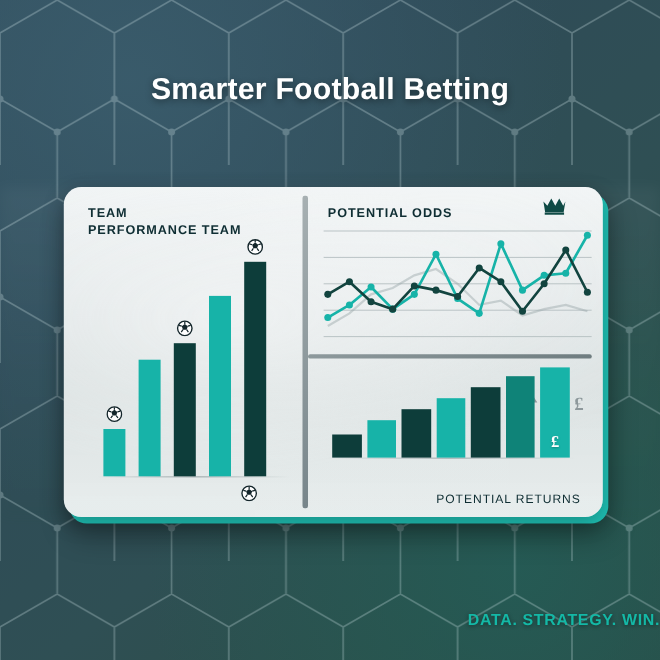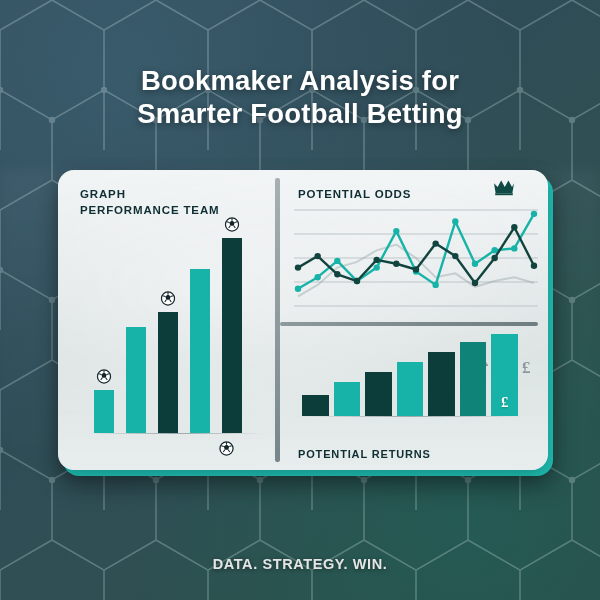--- a/index.html
+++ b/index.html
@@ -38,22 +38,22 @@
     font-weight:bold;
     line-height:33px;
     letter-spacing:0.2px;
     text-shadow:0 2px 7px rgba(0,0,0,0.42);
   }
   #title .l2 { display:block; }
 
   
   #tagline {
     position:absolute; top:556px; left:0; width:100%;
-    text-align:center;
-    color:#e5e5e5;
+    text-align:right;
+    color:#14b8a6;
     font-size:14.5px;
     font-weight:bold;
     letter-spacing:0.6px;
     text-shadow:0 1px 4px rgba(0,0,0,0.45);
   }
 
   
   #card-shadow {
     position:absolute;
     left:63px; top:176px; width:490px; height:300px;
@@ -93,22 +93,22 @@
     font-size:11.5px;
     font-weight:bold;
     letter-spacing:0.85px;
     line-height:16px;
   }
   #left-title  { left:22px; top:16px; }
   #odds-title  { left:240px; top:16px; }
   #payout-title{ left:240px; top:172px; }
   #returns-label {
     position:absolute; left:240px; top:278px; width:230px;
-    text-align:left;
-    color:#0f2e33; font-size:11px; font-weight:bold; letter-spacing:0.85px;
+    text-align:right;
+    color:#0f2e33; font-size:11px; font-weight:normal; letter-spacing:0.85px;
   }
 
   
   #bars {
     position:absolute; left:36px; bottom:37px;
     width:160px; height:215px;
     display:flex; align-items:flex-end; gap:12px;
   }
   .bar { width:20px; position:relative; }
   .ball {
@@ -168,34 +168,33 @@
         <circle cx="104" cy="90" r="3.2"></circle>
       </g>
     </pattern>
   </defs>
   <rect x="-20" y="-20" width="640" height="640" fill="url(#hexpat)"></rect>
 </svg>
 
 <div id="stadium"></div>
 
 <h1 id="title">
-  <span>Bookmaker Analysis for</span>
   <span class="l2">Smarter Football Betting</span>
 </h1>
 
 <div id="card-shadow"></div>
 
 <div id="card">
   <div id="card-texture"></div>
 
   <div class="divider" id="divider-v"></div>
   <div class="divider" id="divider-h"></div>
 
   <div class="panel-title" id="left-title">
-    <div>GRAPH</div>
+    <div>TEAM</div>
     <div>PERFORMANCE TEAM</div>
   </div>
 
   <div id="bar-baseline"></div>
 
   <div id="bars">
 
   <div class="bar" style="height: 20%; background: rgb(23, 179, 168);">
         <div class="ball"><svg width="15" height="15" viewBox="0 0 24 24">
             <circle cx="12" cy="12" r="10.5" fill="#ffffff" stroke="#14262b" stroke-width="2"></circle>

